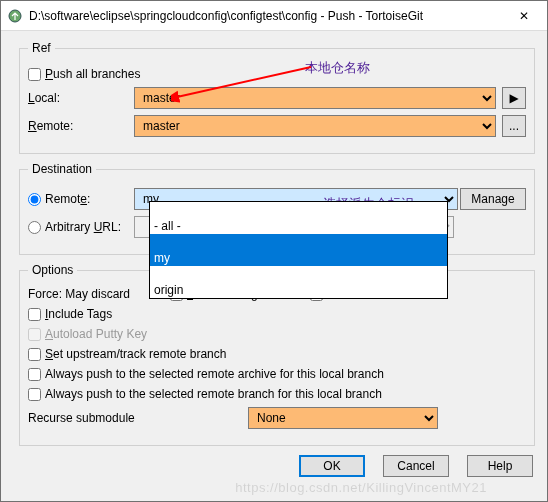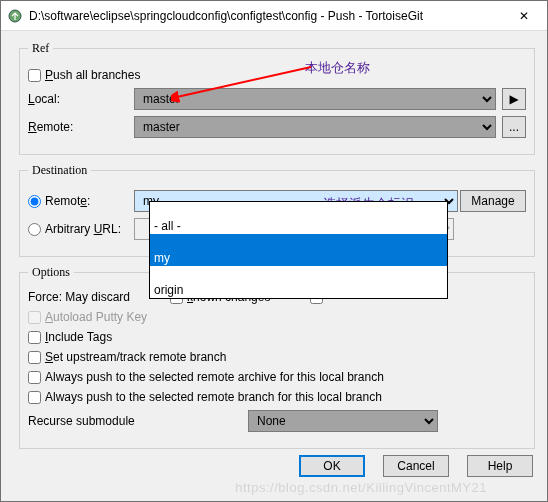--- a/index.html
+++ b/index.html
@@ -4,25 +4,25 @@
 <style>
   * { box-sizing: border-box; font-family: "Segoe UI", Tahoma, sans-serif; font-size: 12px; }
   body { margin: 0; background: #fff; }
   .window { width: 548px; height: 502px; border: 1px solid #707070; background: #f0f0f0; position: relative; }
   .titlebar { height: 30px; background: #fff; border-bottom: 1px solid #ddd; display: flex; align-items: center; padding: 0 0 0 6px; }
   .titlebar .icon { width: 16px; height: 16px; margin-right: 6px; display:inline-block; }
   .titlebar .title { flex: 1; font-size: 12px; color: #000; white-space: nowrap; overflow: hidden; }
   .titlebar .close { width: 46px; height: 30px; display:flex; align-items:center; justify-content:center; font-size:14px; color:#000; }
   .client { padding: 4px 12px 0 18px; }
   fieldset { border: 1px solid #d0d0d0; margin: 6px 0 8px 0; padding: 6px 8px 10px 8px; }
-  legend { padding: 0 4px; color: #000; font-family: Liberation Serif, serif; }
+  legend { padding: 0 4px; color: #000; }
   .row { display: flex; align-items: center; margin: 6px 0; }
   .lbl { width: 106px; }
   .u { text-decoration: underline; }
-  select, input[type=text] { height: 22px; border: 1px solid #7a7a7a; background: #a3a3a3; padding: 0 4px; font-size: 12px; }
+  select, input[type=text] { height: 22px; border: 1px solid #7a7a7a; background: #fdba74; padding: 0 4px; font-size: 12px; }
   .combo { flex: 1; display:flex; }
   .combo select { flex:1; }
   .sqbtn { width: 24px; height: 22px; margin-left: 6px; border: 1px solid #7a7a7a; background: #e1e1e1; display:flex; align-items:center; justify-content:center; }
   .chk { display: inline-flex; align-items: center; gap: 4px; }
   .chk input { width:13px; height:13px; margin:0; }
   .radio input { width:13px; height:13px; margin:0 4px 0 0; }
   .radio { display:inline-flex; align-items:center; }
   .btn { height: 22px; min-width: 66px; border: 1px solid #7a7a7a; background: #e1e1e1; padding: 0 10px; display:inline-flex; align-items:center; justify-content:center; }
   .btn.primary { border: 2px solid #0078d7; }
   .options-grid { display:flex; gap: 40px; align-items:center; margin: 4px 0 6px 0; }
@@ -128,29 +128,29 @@
           <input type="checkbox" style="">
           <span><span class="u">k</span>nown changes</span>
 
         </label>
         <label class="chk">
           <input type="checkbox" style="">
 
         </label>
       </div>
       <div class="row">
+          <label class="chk">
+            <input type="checkbox" style="">
+            <span><span class="u">I</span>nclude Tags</span>
+          </label>
+        </div>
+      <div class="row">
           <label class="chk disabled">
             <input type="checkbox" disabled="" style="">
             <span><span class="u">A</span>utoload Putty Key</span>
-          </label>
-        </div>
-      <div class="row">
-          <label class="chk">
-            <input type="checkbox" style="">
-            <span><span class="u">I</span>nclude Tags</span>
           </label>
         </div>
       <div class="row">
           <label class="chk">
             <input type="checkbox" style="">
             <span><span class="u">S</span>et upstream/track remote branch</span>
           </label>
         </div>
       <div class="row">
           <label class="chk">

